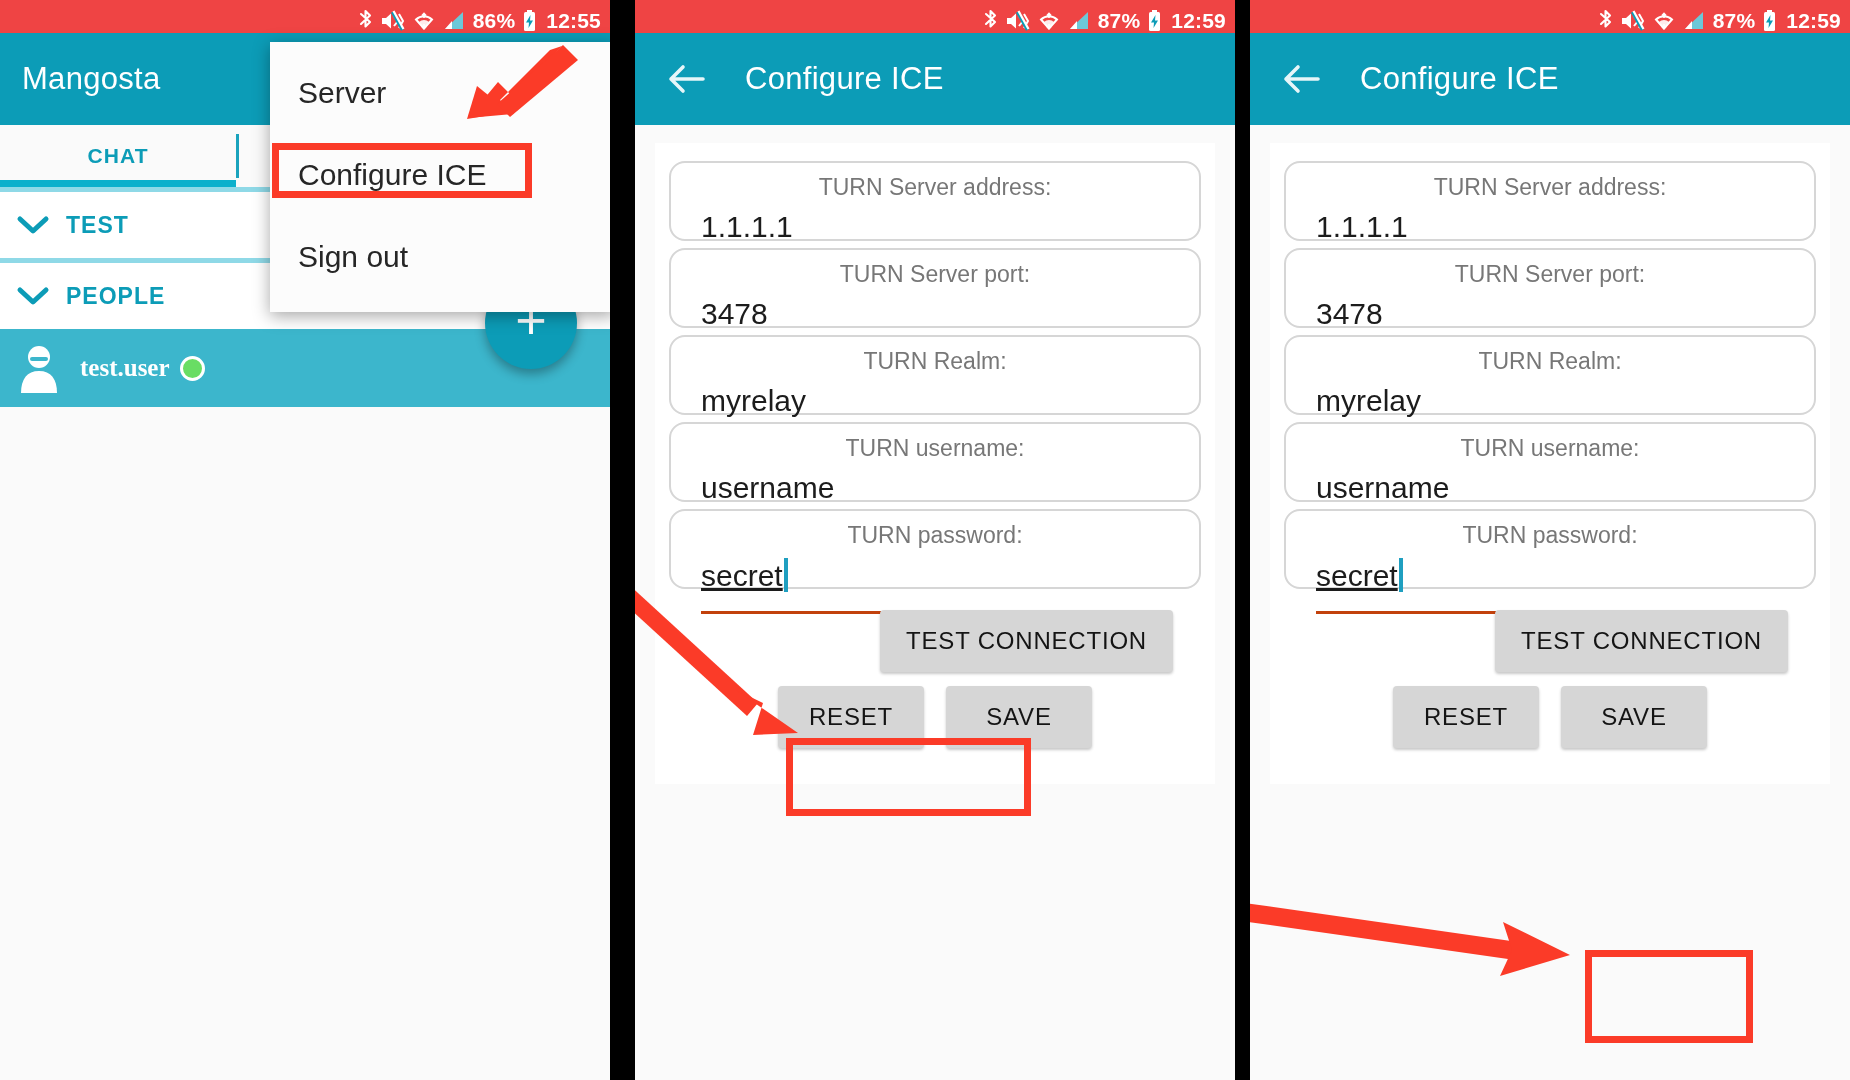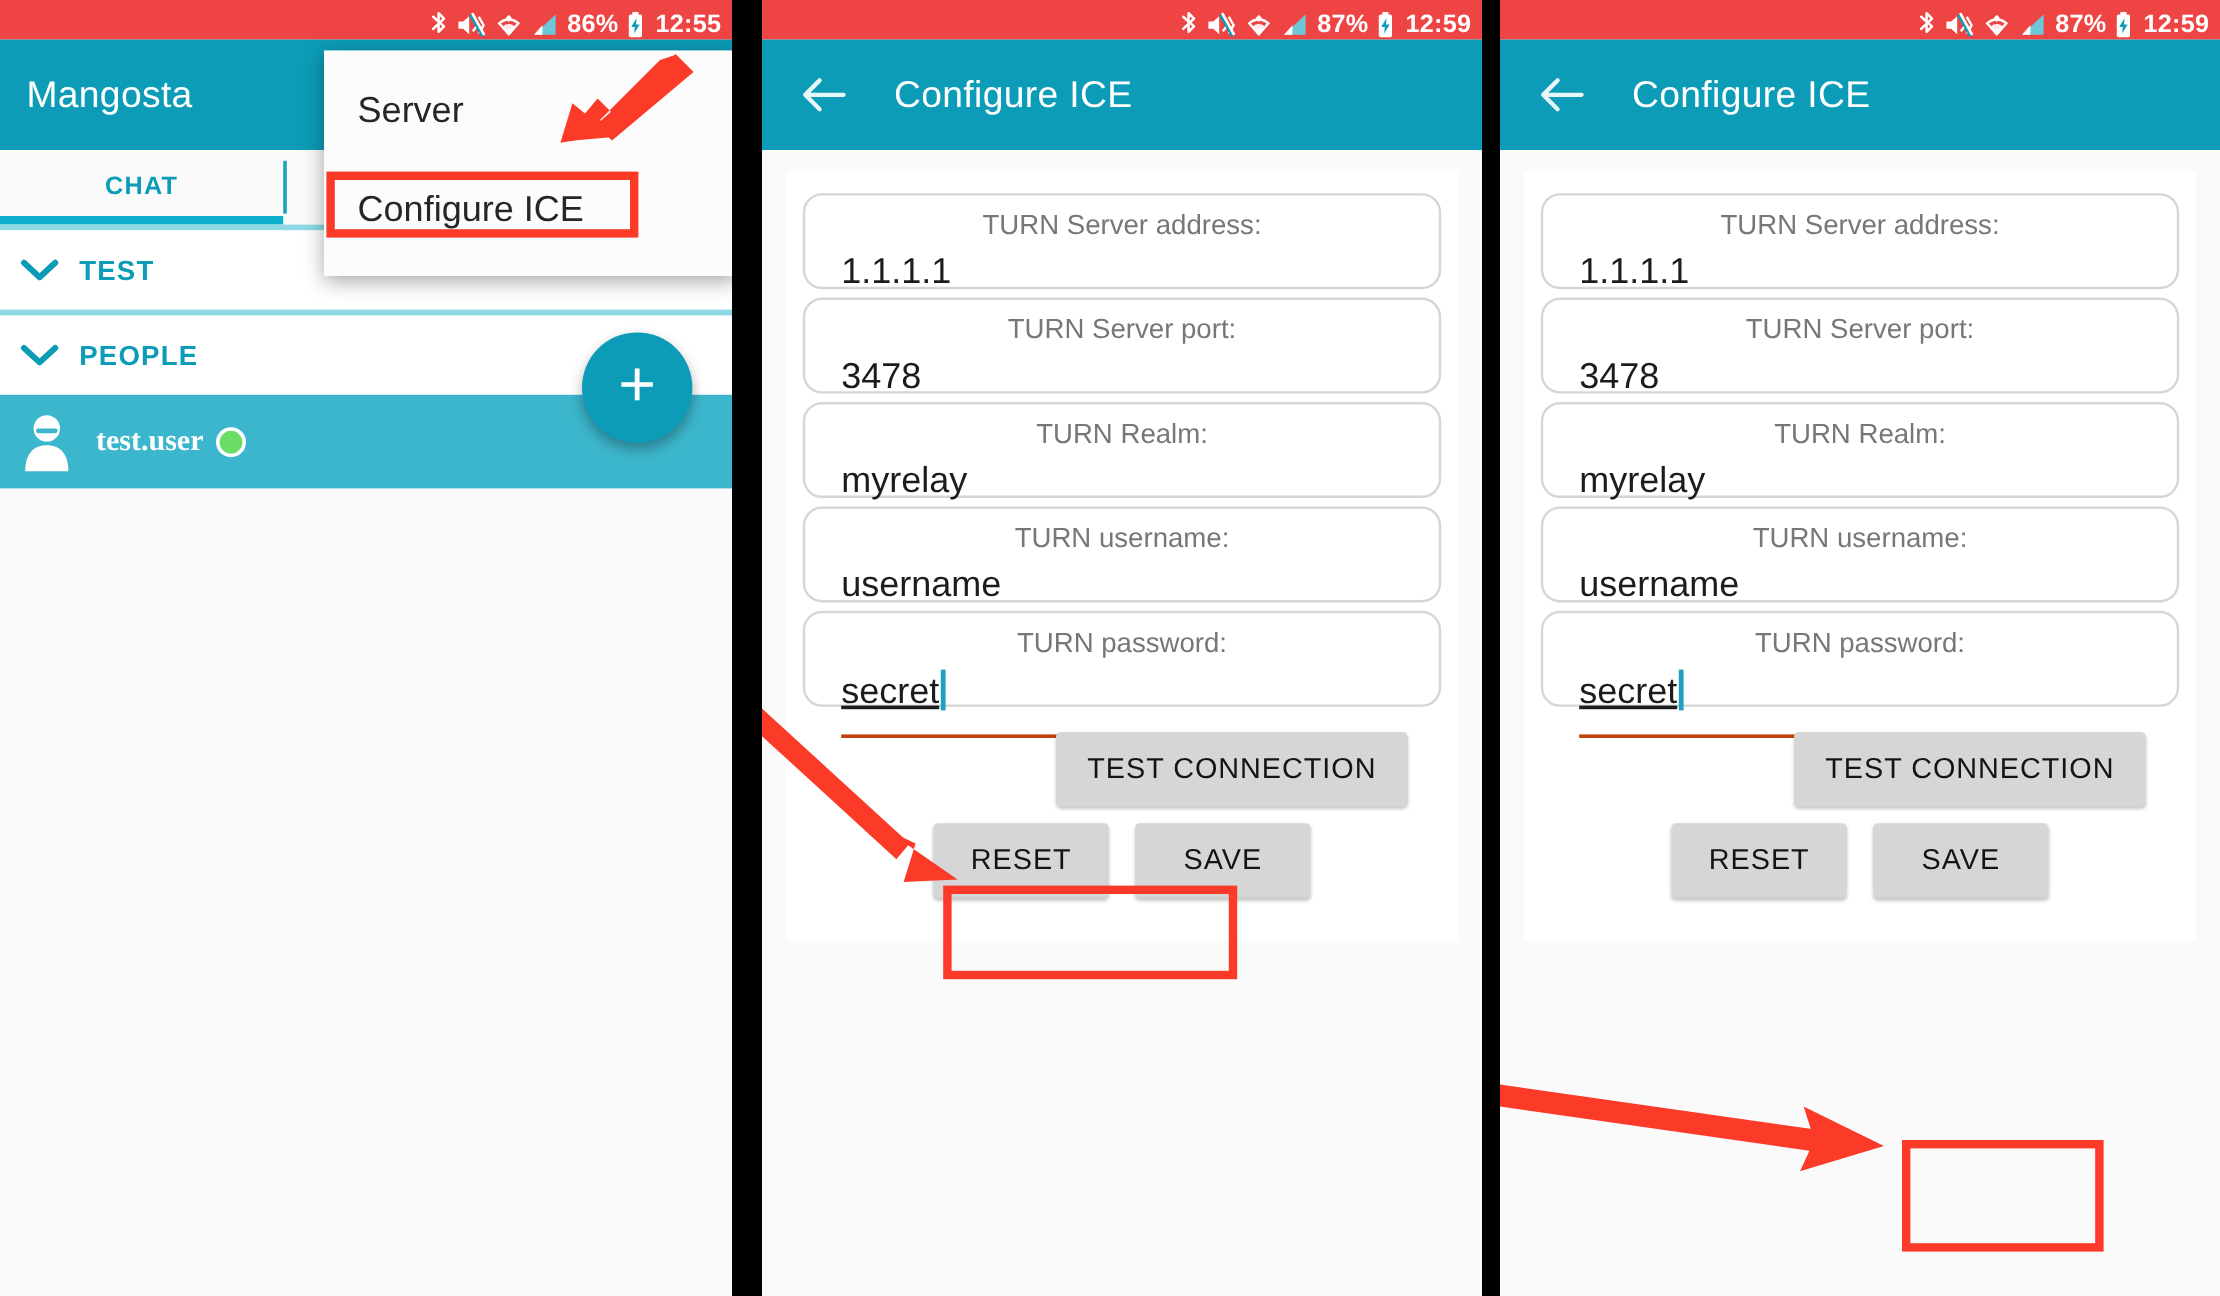--- a/index.html
+++ b/index.html
@@ -243,20 +243,23 @@
       </div>
     </div>
 
     <div class="menu">
       <div class="menu-item">
         <span>Server</span>
       </div>
       <div class="menu-item">
         <span>Configure ICE</span>
       </div>
+      <div class="menu-item">
+        <span>Sign out</span>
+      </div>
     </div>
 
     <div class="hl-box" style="left:272px; top:143px; width:260px; height:55px;"></div>
     <svg class="anno-svg" viewBox="0 0 610 1080">
       <g fill="#fb3b28">
         <path d="M562 46 L512 96 L498 82 L468 118 L514 114 L500 100 L550 50 Z"></path>
         <path d="M467 119 L509 112 L477 86 Z"></path>
         <path d="M563 45 L578 60 L510 117 L497 104 Z"></path>
       </g>
     </svg>

